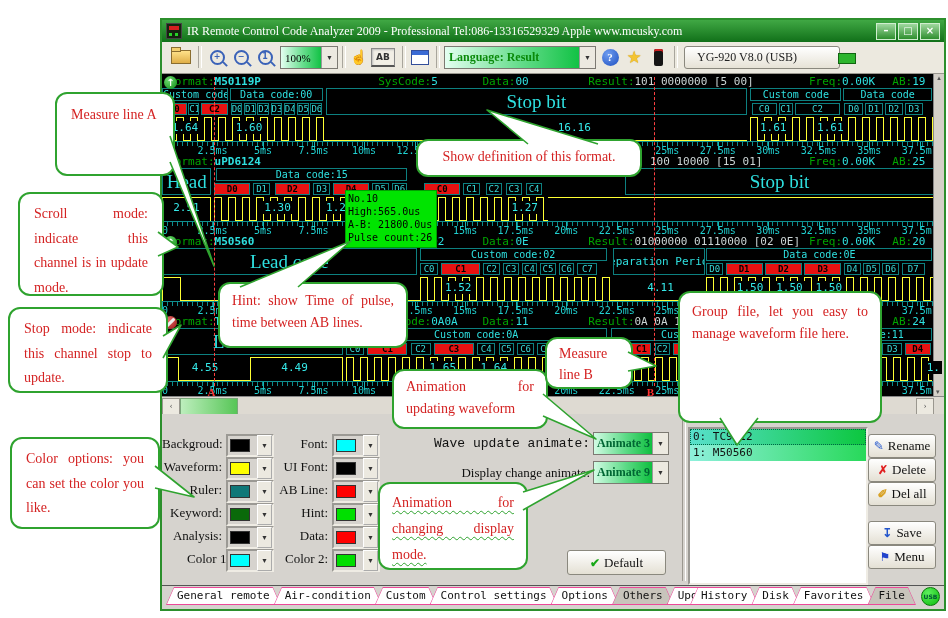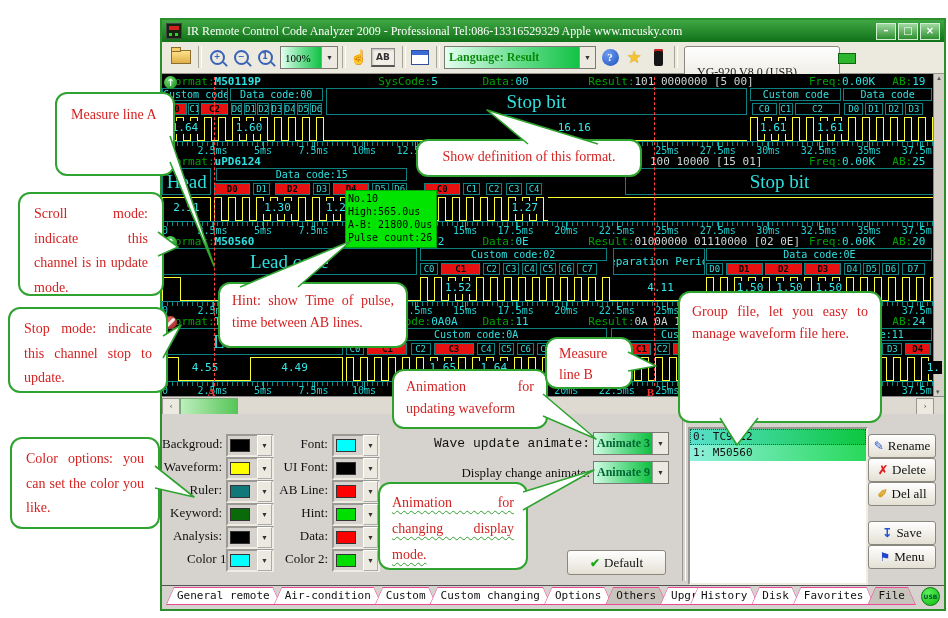--- a/index.html
+++ b/index.html
@@ -35,22 +35,22 @@
   .dar{width:15px;background:#ece9e0;border-left:1px solid #999;display:flex;align-items:center;justify-content:center;flex:0 0 auto;}
   .dar::before{content:"\25BC";font-size:7px;color:#333;}
   .hand{font-size:14px;color:#666;}
   .abico{border:1px solid #8a8a8a;background:#f2efe6;box-shadow:inset 1px 1px 2px #bbb;
          font:bold 9px "DejaVu Sans",sans-serif;color:#333;padding:3px 4px;border-bottom:2px solid #555;}
   .ico-win{width:16px;height:13px;border:1px solid #334e9a;background:linear-gradient(#3a6ad4 0 4px,#fff 4px);}
   .ico-help{width:17px;height:17px;border-radius:50%;background:radial-gradient(circle at 35% 30%,#6f9df0,#1d4fc0);
             color:#fff;font:bold 11px "Liberation Serif",serif;text-align:center;line-height:17px;}
   .ico-star{color:#f4c431;font-size:17px;text-shadow:0 0 1px #b98a10;}
   .ico-remote{width:9px;height:17px;background:#151515;border-radius:2px;box-shadow:inset 0 2px 0 #c22;}
-  #devbtn{position:absolute;top:4px;height:21px;padding:12px 12px;background:linear-gradient(#ffffff,#e6e2d6);
-          border:1px solid #8a887e;border-radius:3px;font-size:12px;color:#222;display:flex;align-items:flex-end;}
+  #devbtn{position:absolute;top:4px;height:21px;padding:0 12px;background:linear-gradient(#ffffff,#e6e2d6);
+          border:1px solid #8a887e;border-radius:3px;font-size:12px;color:#222;display:flex;align-items:center;}
   .led{position:absolute;top:11px;width:16px;height:9px;background:#2db52d;border:1px solid #116611;}
   
   #wavearea{position:relative;height:322px;background:#000;overflow:hidden;}
   #chwrap{position:absolute;left:0;top:1px;right:10px;bottom:0;}
   #vscroll{position:absolute;right:0;top:0;bottom:0;width:10px;background:#d4d0c8;border-left:1px solid #888;
            font:7px "DejaVu Sans",sans-serif;color:#555;text-align:center;}
   #vscroll::before{content:"\25B4";display:block;}
   #vscroll::after{content:"\25BE";position:absolute;bottom:0;left:2px;}
   .channel{position:relative;height:80px;font-family:"DejaVu Sans Mono",monospace;}
   .chicon{position:absolute;left:2px;top:1px;width:13px;height:13px;border-radius:50%;z-index:3;}
@@ -595,21 +595,21 @@
           <div class="tab">
             <span>General remote</span>
           </div>
           <div class="tab">
             <span>Air-condition</span>
           </div>
           <div class="tab">
             <span>Custom</span>
           </div>
           <div class="tab">
-            <span>Custom changing</span>
+            <span>Control settings</span>
           </div>
           <div class="tab">
             <span>Options</span>
           </div>
           <div class="tab sel">
             <span>Others</span>
           </div>
           <div class="tab">
             <span>Upgrade</span>
           </div>

